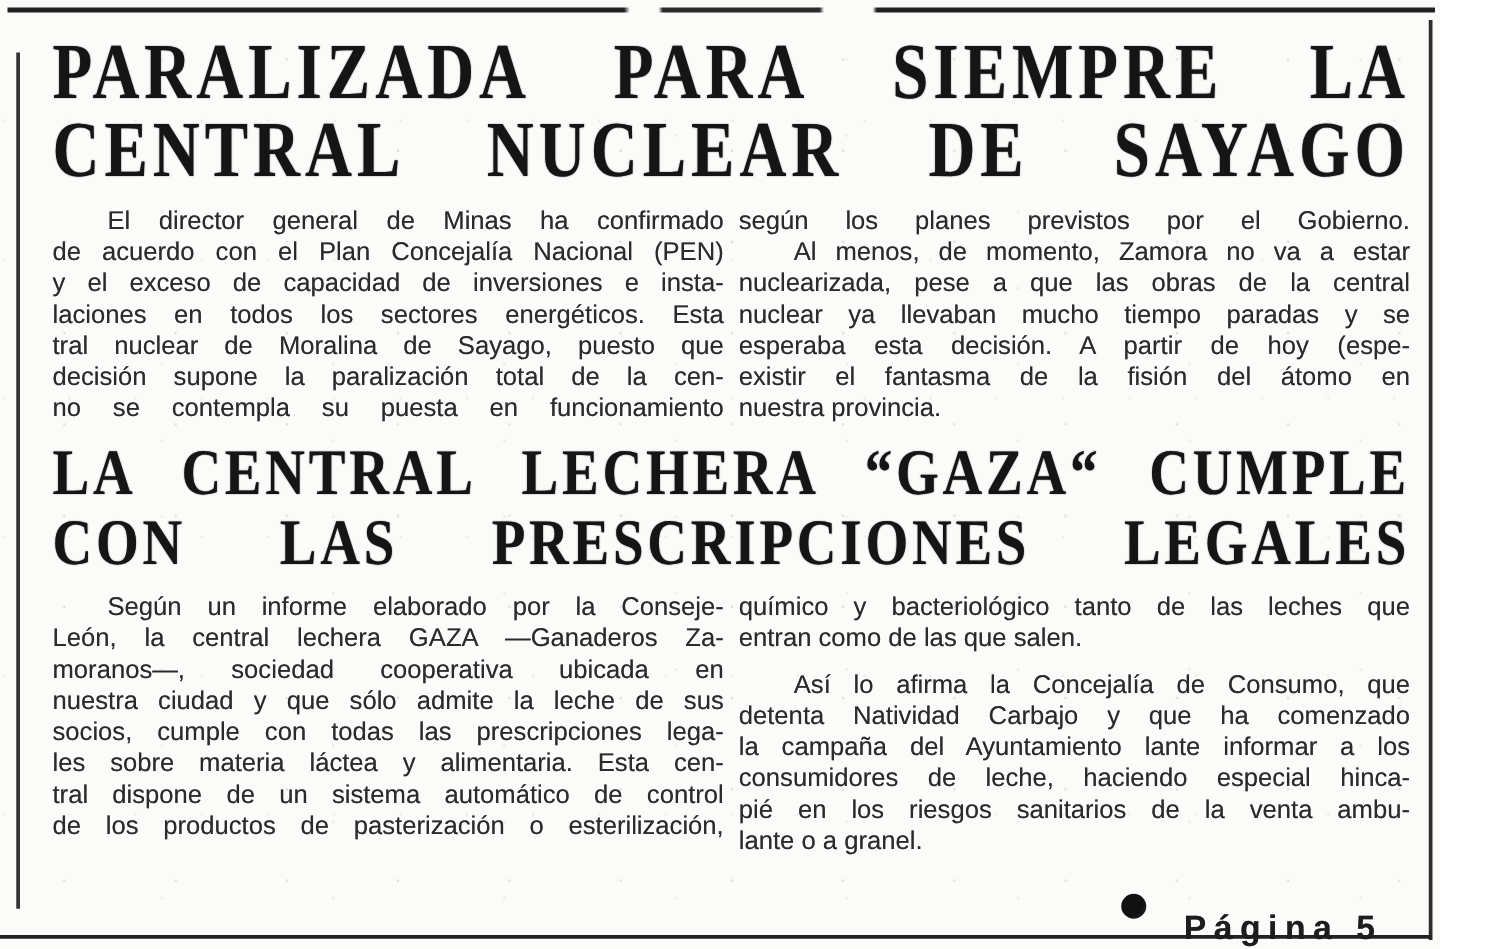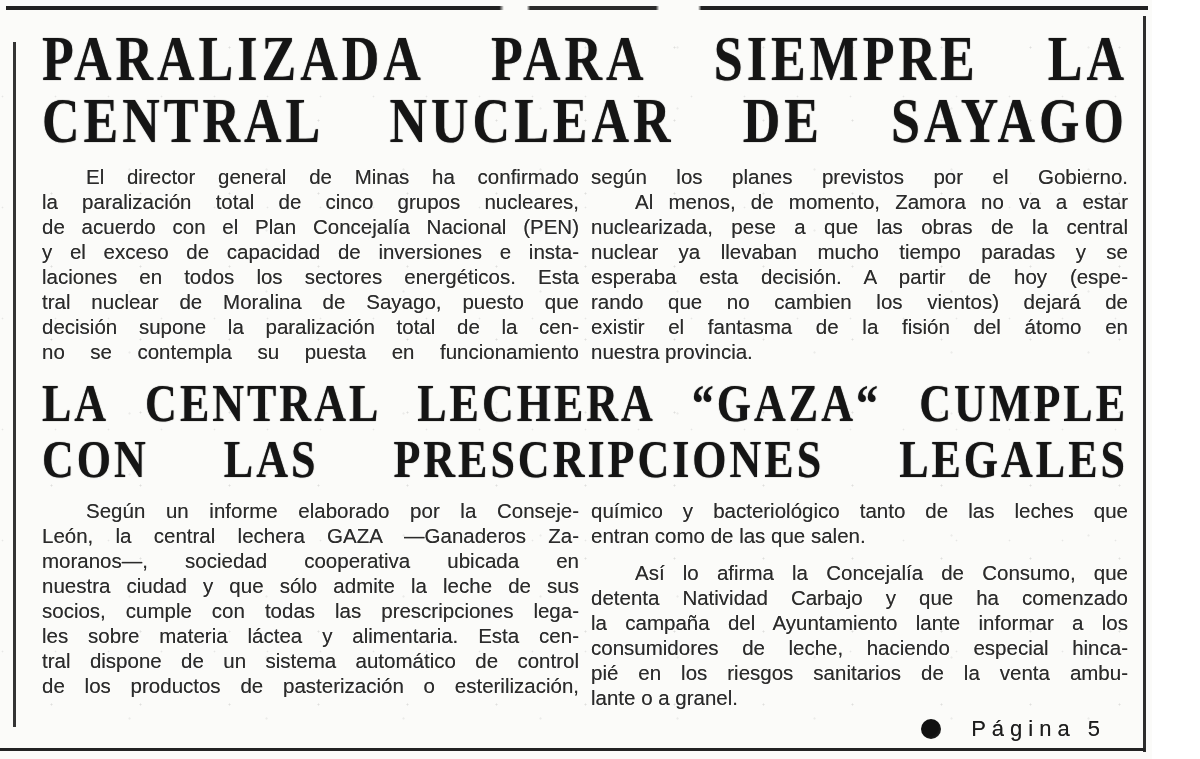--- a/index.html
+++ b/index.html
@@ -74,22 +74,22 @@
   .footer {
     display: flex; align-items: center; justify-content: flex-end;
     gap: 30px; margin-top: 6px; padding-right: 22px;
   }
   .bullet {
     width: 20px; height: 20px; border-radius: 50%;
     background: radial-gradient(circle at 40% 40%, #111 55%, #333 100%);
     flex: 0 0 auto;
   }
   .pagelabel {
-    font-weight: normal; font-size: 22px; letter-spacing: 6px;
-    color: #1d1d1d; text-shadow: 0 0 0.5px rgba(20,20,20,.6);
+    font-weight: bold; font-size: 27px; letter-spacing: 6px;
+    color: #1d1d1d; text-shadow: 0 0 0.5px rgba(20,20,20,.6); margin-top: 36px;
   }
 </style>
 </head>
 <body>
 
 <div class="sheet">
   <div class="rule-top"></div>
   <div class="rule-left"></div>
   <div class="rule-right"></div>
   <div class="rule-bottom"></div>
@@ -97,35 +97,33 @@
   <div class="content">
 
     <article>
       <div class="headline headline-1">
           <div class="hl-line">PARALIZADA PARA SIEMPRE LA</div>
           <div class="hl-line">CENTRAL NUCLEAR DE SAYAGO</div>
         </div>
       <div class="cols">
         <div class="col">
             <div class="bodyline stretch indent">El director general de Minas ha confirmado</div>
-            <div class="bodyline stretch">la paralización total de cinco grupos nucleares,</div>
             <div class="bodyline stretch">de acuerdo con el Plan Concejalía Nacional (PEN)</div>
             <div class="bodyline stretch">y el exceso de capacidad de inversiones e insta-</div>
             <div class="bodyline stretch">laciones en todos los sectores energéticos. Esta</div>
             <div class="bodyline stretch">tral nuclear de Moralina de Sayago, puesto que</div>
             <div class="bodyline stretch">decisión supone la paralización total de la cen-</div>
             <div class="bodyline stretch">no se contempla su puesta en funcionamiento</div>
           </div>
         <div class="col">
             <div class="bodyline stretch">según los planes previstos por el Gobierno.</div>
             <div class="bodyline stretch indent">Al menos, de momento, Zamora no va a estar</div>
             <div class="bodyline stretch">nuclearizada, pese a que las obras de la central</div>
             <div class="bodyline stretch">nuclear ya llevaban mucho tiempo paradas y se</div>
             <div class="bodyline stretch">esperaba esta decisión. A partir de hoy (espe-</div>
-            <div class="bodyline stretch">rando que no cambien los vientos) dejará de</div>
             <div class="bodyline stretch">existir el fantasma de la fisión del átomo en</div>
             <div class="bodyline">nuestra provincia.</div>
           </div>
       </div>
     </article>
 
     <article>
       <div class="headline headline-2">
           <div class="hl-line">LA CENTRAL LECHERA “GAZA“ CUMPLE</div>
           <div class="hl-line">CON LAS PRESCRIPCIONES LEGALES</div>

